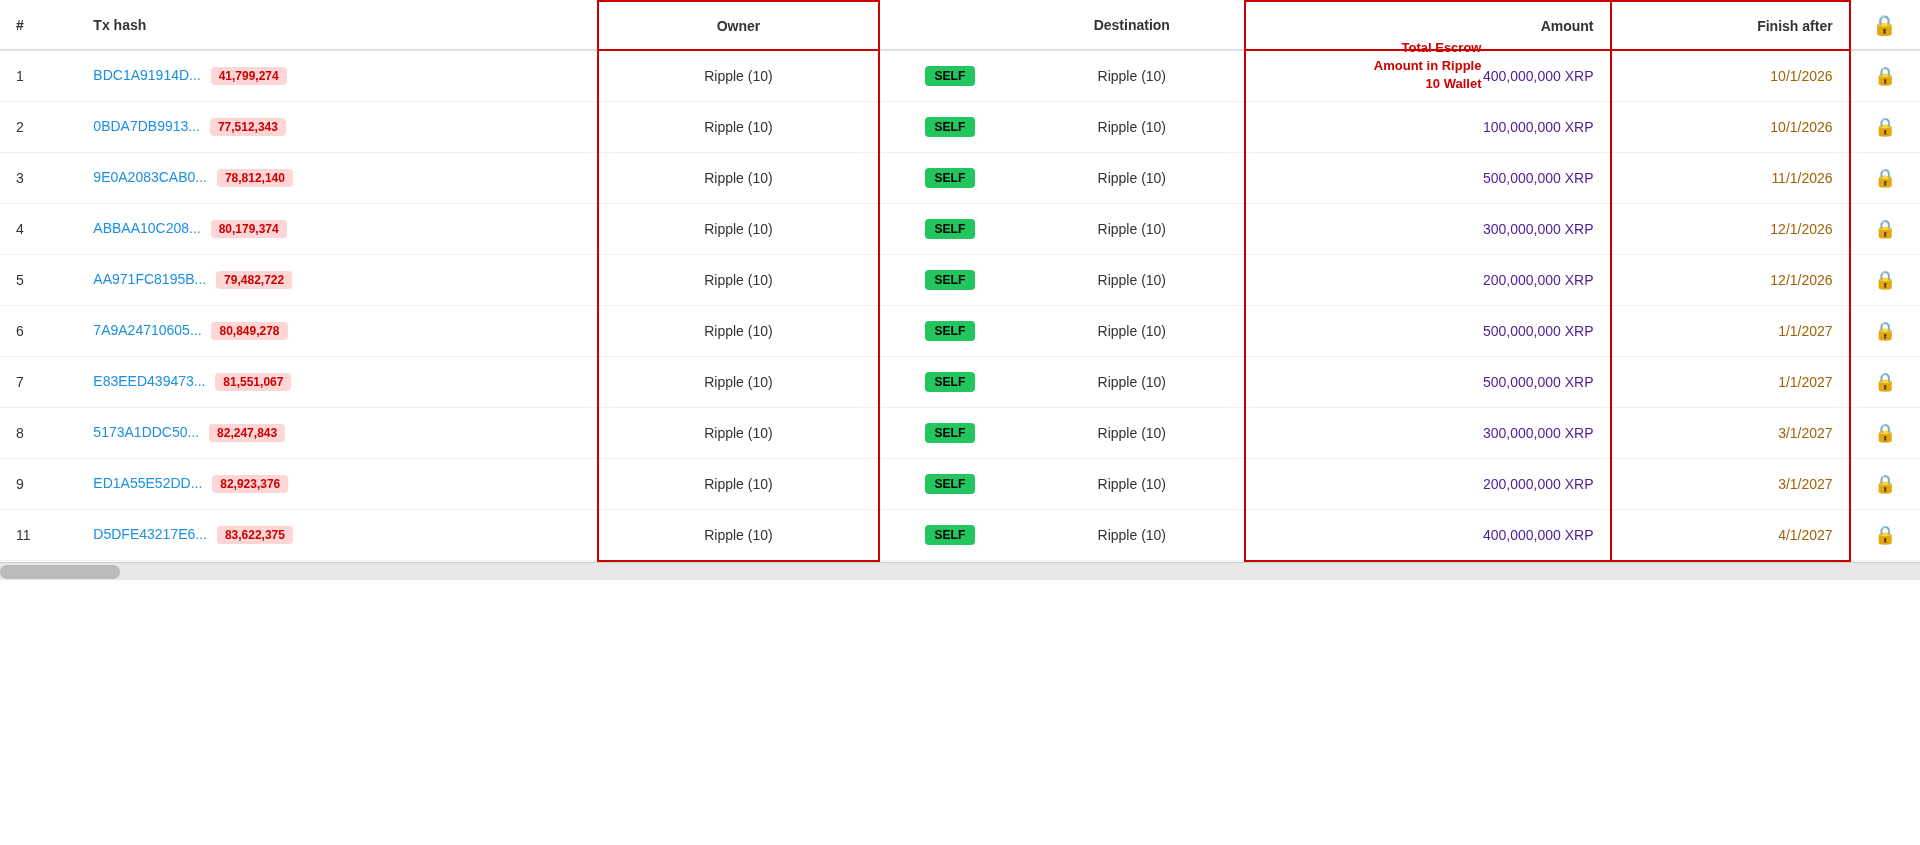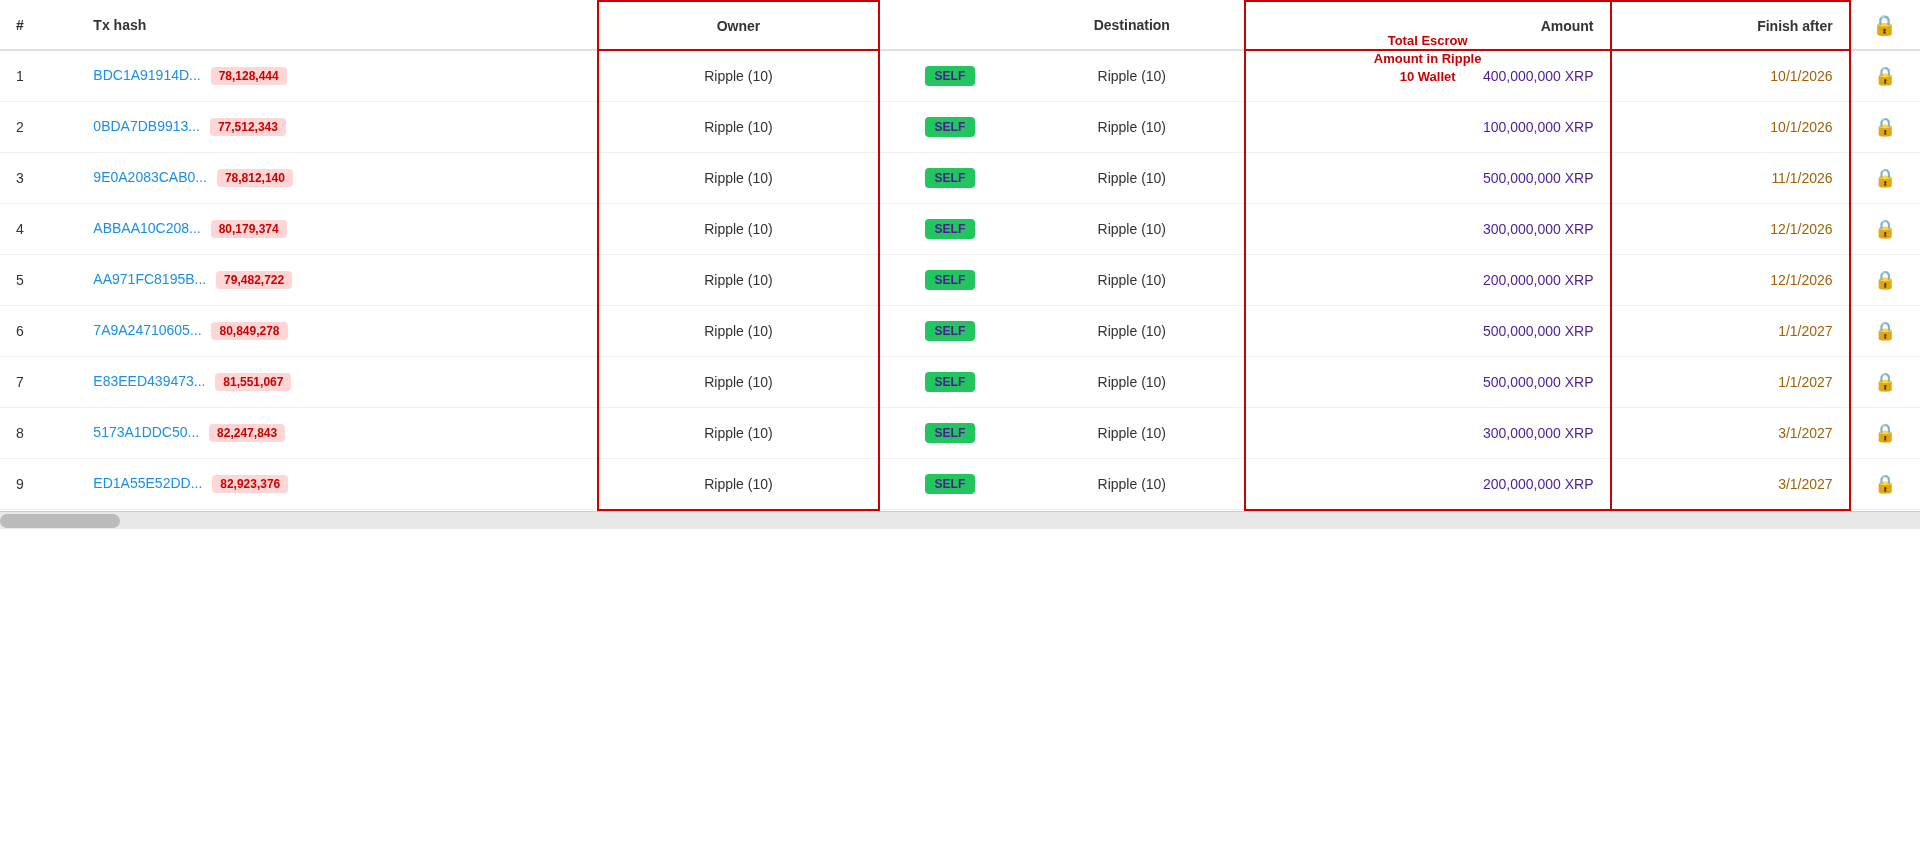--- a/index.html
+++ b/index.html
@@ -52,21 +52,21 @@
       color: #cc0000;
       border-radius: 4px;
       padding: 2px 8px;
       font-size: 12px;
       font-weight: 600;
       margin-left: 6px;
     }
     .self-badge {
       display: inline-block;
       background: #22c55e;
-      color: #4c1d95;
+      color: #000000;
       border-radius: 4px;
       padding: 3px 10px;
       font-size: 12px;
       font-weight: 700;
     }
     .amount-cell {
       font-size: 14px;
       color: #4c1d95;
       text-align: right;
     }
@@ -113,27 +113,26 @@
     }
     tr:last-child .col-finish-highlight {
       border-bottom: 2.5px solid #cc0000;
     }
     
     .annotation-wrapper {
       position: relative;
     }
     .annotation {
       position: absolute;
-      top: 30px;
+      top: 37px;
       left: 50%;
       transform: translateX(-50%);
       color: #cc0000;
       font-size: 13px;
       font-weight: 700;
-      text-align: center;
       line-height: 1.4;
       white-space: nowrap;
       pointer-events: none;
       z-index: 10;
     }
     
     .col-num { width: 55px; }
     .col-txhash { width: 370px; }
     .col-owner { width: 200px; }
     .col-gap { width: 100px; }
@@ -192,21 +191,21 @@
         <th class="center">
           <span class="lock-teal">🔒</span>
         </th>
       </tr>
     </thead>
     <tbody id="table-body">
     <tr>
     <td>1</td>
     <td>
       <a class="tx-link" href="#">BDC1A91914D...</a>
-      <span class="ledger-badge">78,128,444</span>
+      <span class="ledger-badge">41,799,274</span>
     </td>
     <td class="center col-owner-highlight" style="">Ripple (10)</td>
     <td class="center">
       <span class="self-badge">SELF</span>
     </td>
     <td class="center">Ripple (10)</td>
     <td class="amount-cell col-amount-highlight" style="">400,000,000 XRP</td>
     <td class="finish-date right col-finish-highlight" style="">10/1/2026</td>
     <td class="center">
       <span class="lock-yellow">🔒</span>
@@ -337,20 +336,37 @@
       <a class="tx-link" href="#">ED1A55E52DD...</a>
       <span class="ledger-badge">82,923,376</span>
     </td>
     <td class="center col-owner-highlight" style="">Ripple (10)</td>
     <td class="center">
       <span class="self-badge">SELF</span>
     </td>
     <td class="center">Ripple (10)</td>
     <td class="amount-cell col-amount-highlight" style="">200,000,000 XRP</td>
     <td class="finish-date right col-finish-highlight" style="">3/1/2027</td>
+    <td class="center">
+      <span class="lock-yellow">🔒</span>
+    </td>
+  </tr>
+        <tr>
+    <td>11</td>
+    <td>
+      <a class="tx-link" href="#">D5DFE43217E6...</a>
+      <span class="ledger-badge">83,622,375</span>
+    </td>
+    <td class="center col-owner-highlight" style="border-bottom: 2.5px solid #cc0000;">Ripple (10)</td>
+    <td class="center">
+      <span class="self-badge">SELF</span>
+    </td>
+    <td class="center">Ripple (10)</td>
+    <td class="amount-cell col-amount-highlight" style="border-bottom: 2.5px solid #cc0000;">400,000,000 XRP</td>
+    <td class="finish-date right col-finish-highlight" style="border-bottom: 2.5px solid #cc0000;">4/1/2027</td>
     <td class="center">
       <span class="lock-yellow">🔒</span>
     </td>
   </tr>
       </tbody>
   </table>
   <div class="scrollbar-area">
     <div class="scrollbar-thumb"></div>
   </div>
 </div>

